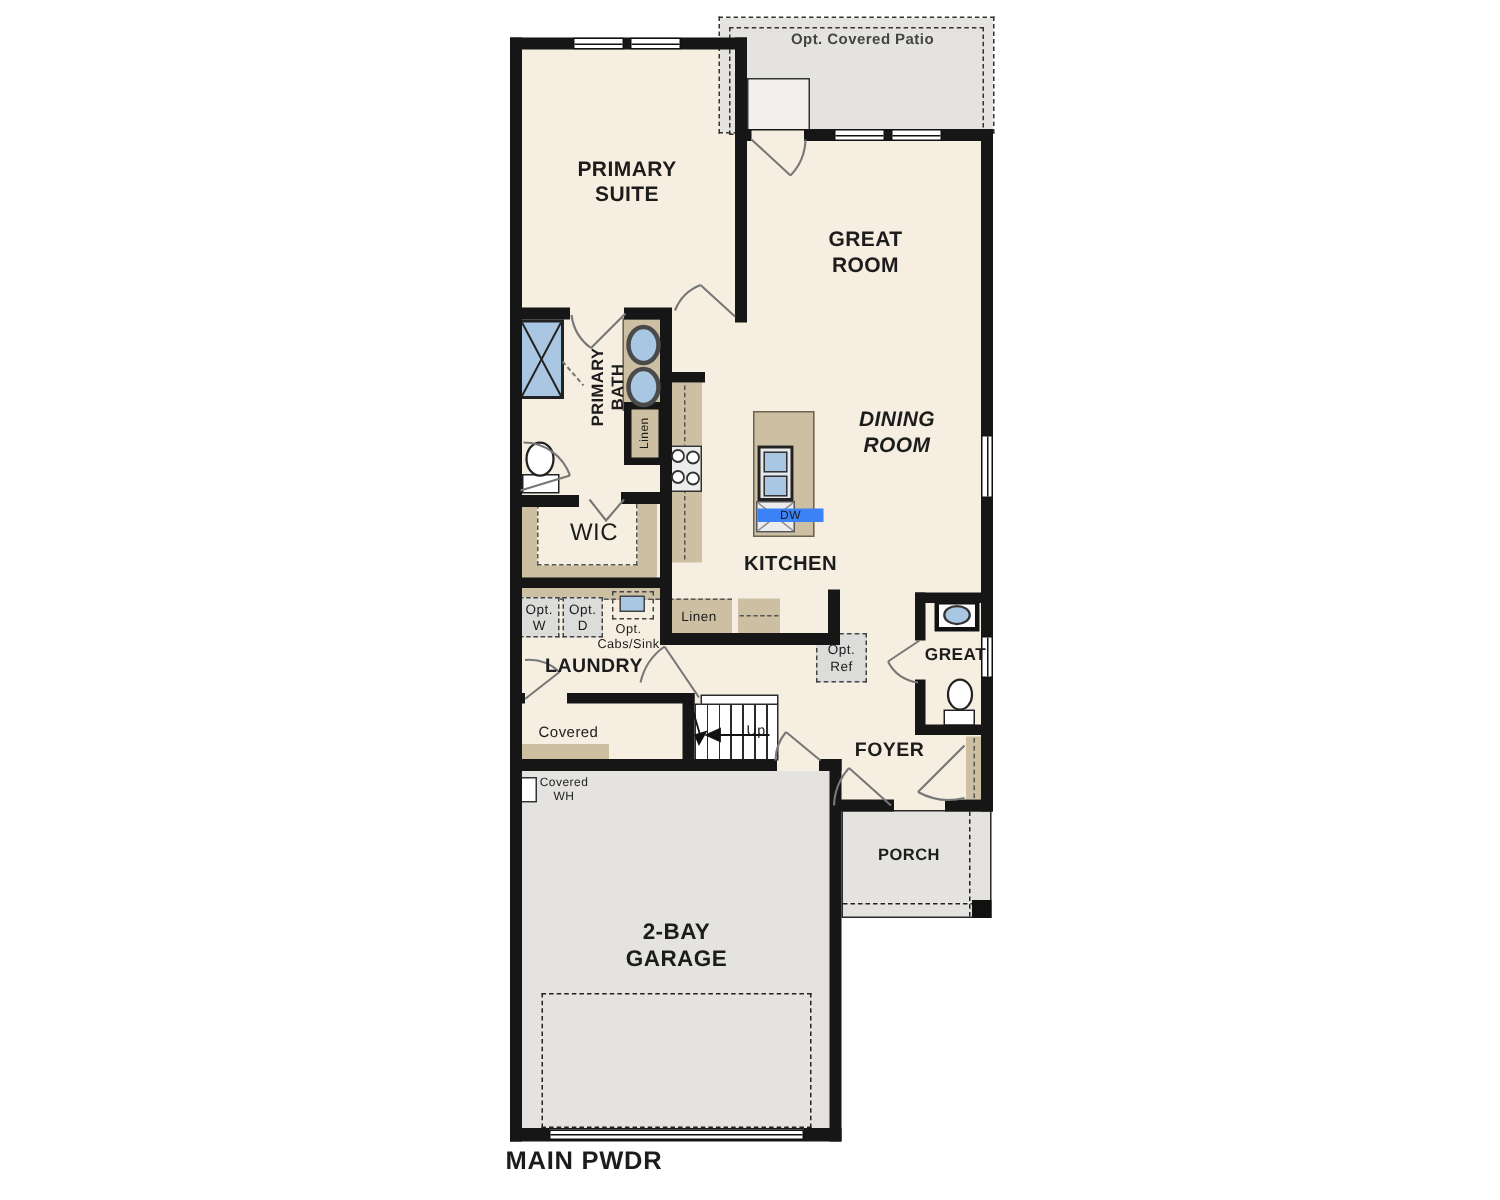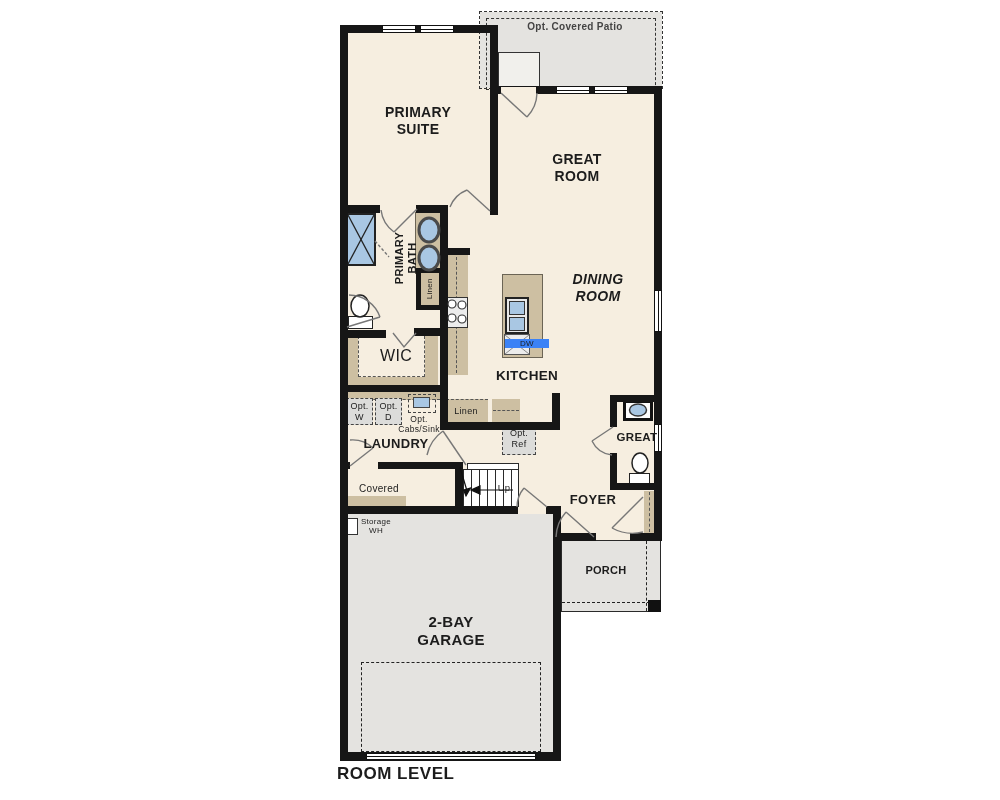--- a/index.html
+++ b/index.html
@@ -73,21 +73,21 @@
   <div class="abs" style="left:629px;top:473px;width:21px;height:11px;background:#fff;border:1.5px solid #222;box-sizing:border-box;"></div>
 
   <div class="dashbox" style="left:346px;top:398px;width:27px;height:27px;">
     <span class="lbl" style="position:static;font-size:9px;width:20px;">Opt. W</span>
   </div>
   <div class="dashbox" style="left:375px;top:398px;width:27px;height:27px;">
     <span class="lbl" style="position:static;font-size:9px;width:20px;">Opt. D</span>
   </div>
   <div class="dash" style="left:408px;top:394px;width:28px;height:19px;border:1px dashed #444;"></div>
   <div class="abs" style="left:413px;top:397px;width:17px;height:11px;background:#a9c7e3;border:1px solid #444;box-sizing:border-box;"></div>
-  <div class="dashbox" style="left:502px;top:393px;width:34px;height:33px;margin-top:29px;">
+  <div class="dashbox" style="left:544px;top:393px;width:34px;height:33px;margin-top:29px;">
     <span class="lbl" style="position:static;font-size:9px;width:24px;">Opt. Ref</span>
   </div>
 
   <div class="abs" style="left:462px;top:469px;width:57px;height:38px;border:1px solid #2a2a2a;box-sizing:border-box;background:repeating-linear-gradient(to right,#2a2a2a 0,#2a2a2a 1px,#fff 1px,#fff 8px);"></div>
   <div class="abs" style="left:467px;top:463px;width:52px;height:7px;background:#fff;border:1px solid #2a2a2a;box-sizing:border-box;"></div>
 
   <div class="abs wall" style="left:340px;top:25px;width:8px;height:736px;"></div>
   <div class="abs wall" style="left:340px;top:25px;width:158px;height:8px;"></div>
   <div class="abs wall" style="left:490px;top:25px;width:8px;height:190px;"></div>
   <div class="abs wall" style="left:497px;top:86px;width:165px;height:8px;"></div>
@@ -212,17 +212,17 @@
   <div class="lbl b" style="left:492px;top:368px;width:70px;font-size:13.5px;">KITCHEN</div>
   <div class="lbl" style="left:446px;top:406px;width:40px;font-size:9px;">Linen</div>
   <div class="lbl" style="left:394px;top:414px;width:50px;font-size:8.5px;">Opt. Cabs/Sink</div>
   <div class="lbl b" style="left:348px;top:436px;width:96px;font-size:13px;">LAUNDRY</div>
   <div class="lbl" style="left:350px;top:483px;width:58px;font-size:10px;">Covered</div>
   <div class="lbl" style="left:493px;top:482px;width:22px;font-size:9.5px;">Up</div>
   <div class="lbl b" style="left:564px;top:492px;width:58px;font-size:13px;">FOYER</div>
   <div class="lbl b" style="left:614px;top:431px;width:46px;font-size:11.5px;">GREAT</div>
   <div class="lbl b" style="left:577px;top:564px;width:58px;font-size:11px;">PORCH</div>
   <div class="lbl b" style="left:416px;top:613px;width:70px;font-size:15px;">2-BAY GARAGE</div>
-  <div class="lbl" style="left:354px;top:517px;width:44px;font-size:8px;">Storage WH</div>
+  <div class="lbl" style="left:354px;top:517px;width:44px;font-size:8px;">Covered WH</div>
   <div class="lbl" style="left:505px;top:339px;width:44px;font-size:8px;background:#3b82f6;">DW</div>
-  <div class="lbl b" style="left:337px;top:764px;width:140px;font-size:17px;text-align:left;letter-spacing:.5px;">ROOM LEVEL</div>
+  <div class="lbl b" style="left:337px;top:764px;width:140px;font-size:17px;text-align:left;letter-spacing:.5px;">MAIN PWDR</div>
 
 </div>
 
 </body></html>

